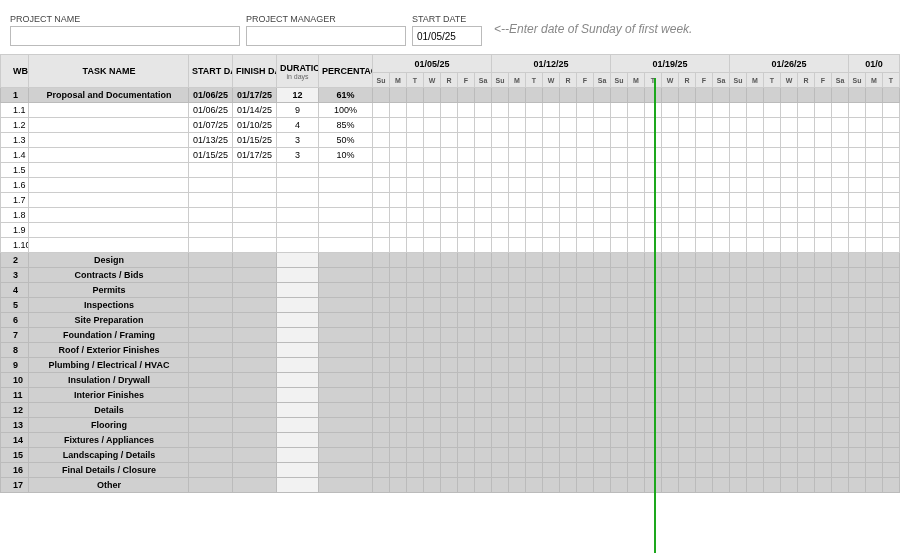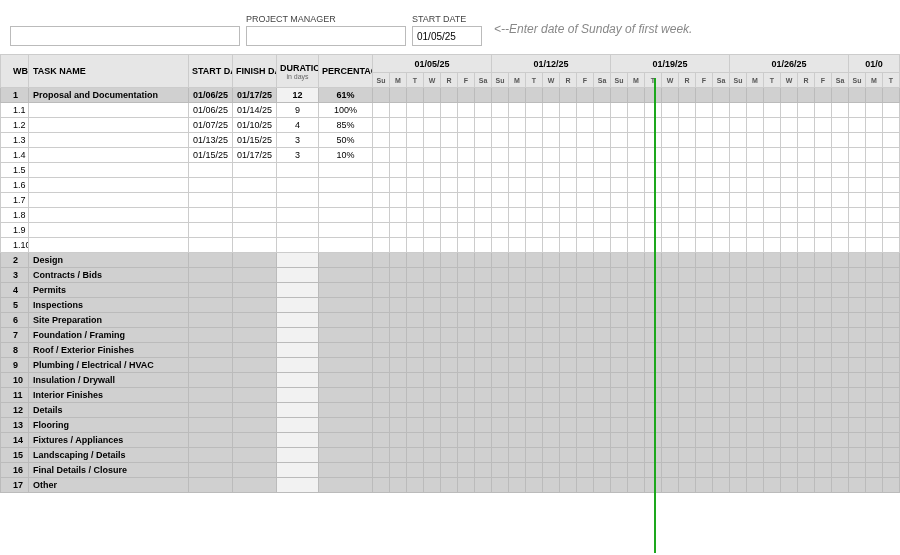--- a/index.html
+++ b/index.html
@@ -12,21 +12,21 @@
 .meta-input { border: 1px solid #bbb; height: 20px; padding: 2px 4px; background: #fff; font-size: 10px; }
 .hint { color: #888; font-style: italic; font-size: 12px; margin-left: 6px; align-self: center; padding-bottom: 2px; }
 .today-badge { position: absolute; left: 655px; top: 55px; background: linear-gradient(#4dcf4d,#1da81d); color: #fff; font-weight: bold; padding: 4px 28px; border-radius: 2px; border: 1px solid #188018; font-size: 11px; box-shadow: 0 1px 2px rgba(0,0,0,0.2); }
 .today-line { position: absolute; left: 654px; top: 78px; width: 2px; height: 475px; background: #1da81d; z-index: 5; }
 
 .table-area { position: relative; margin-top: 4px; }
 table { border-collapse: collapse; width: 100%; table-layout: fixed; }
 th, td { border: 1px solid #ccc; padding: 2px 3px; font-size: 9px; vertical-align: middle; height: 15px; overflow: hidden; white-space: nowrap; }
 th { background: #e6e6e6; font-weight: bold; text-align: center; }
 .col-wbs { width: 28px; text-align: left; padding-left: 12px; }
-.col-task { width: 160px; text-align: left; padding-left: 4px; }
+.col-task { width: 160px; text-align: center; padding-left: 4px; }
 .col-date { width: 44px; text-align: center; }
 .col-dur { width: 42px; text-align: center; }
 .col-pct { width: 54px; text-align: center; }
 .col-day { width: 13px; text-align: center; font-size: 8px; padding: 0; }
 .week-head { background: #e6e6e6; font-weight: bold; text-align: center; font-size: 9px; }
 .day-head { background: #e6e6e6; font-size: 7px; color: #555; }
 .row-phase { background: #d0d0d0; font-weight: bold; }
 .row-phase td { border-color: #bbb; }
 .row-sub td { background: #fff; }
 .gantt-fill { background: #1ab84a; }
@@ -34,20 +34,21 @@
 .dur-col { background: #f2f2f2; }
 .header-row th { height: 18px; }
 .sub-header-label { font-size: 7px; font-weight: normal; color: #666; display: block; }
 </style>
 </head>
 <body>
 
 <div class="header">
   <div class="meta-row">
     <div class="meta-block" style="width:230px">
+      <span class="meta-label">PROJECT NAME</span>
       <input class="meta-input" value="" style="">
     </div>
     <div class="meta-block" style="width:160px">
       <span class="meta-label">PROJECT MANAGER</span>
       <input class="meta-input" value="" style="">
     </div>
     <div class="meta-block" style="width:70px">
       <span class="meta-label">START DATE</span>
       <input class="meta-input" value="01/05/25" style="">
     </div>

